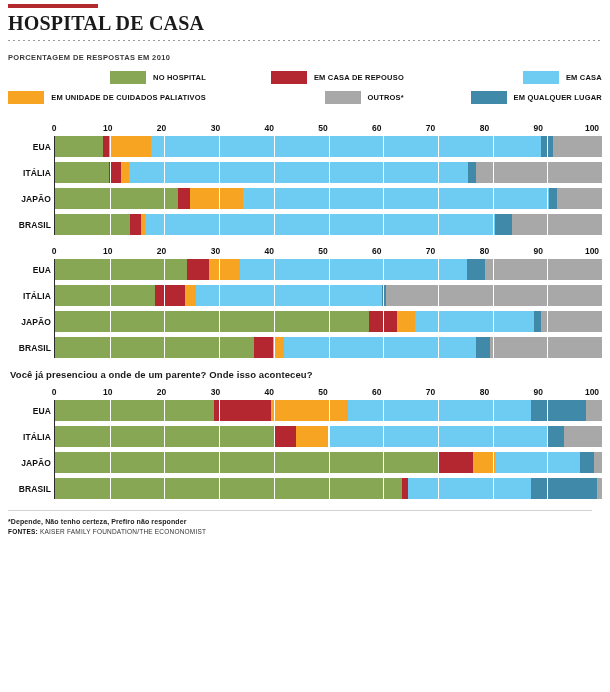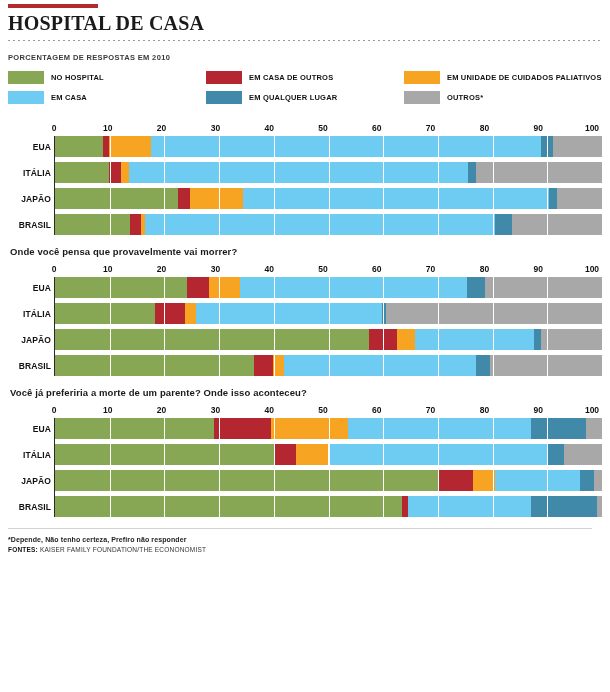--- a/index.html
+++ b/index.html
@@ -24,21 +24,21 @@
     background-image:repeating-linear-gradient(to right,#9a9a9a 0 2px,transparent 2px 5px);
     margin-bottom:12px;
   }
   .kicker{
     font-size:7.5px;font-weight:600;letter-spacing:.35px;
     color:#3a3a3a;margin-bottom:9px;
   }
 
   
   .legend{display:flex;flex-wrap:wrap;margin-bottom:12px;}
-  .legend-item{display:flex;align-items:center;width:33.33%;margin-bottom:7px;}
+  .legend-item{display:flex;align-items:center;width:33.33%;margin-bottom:7px;justify-content:flex-end;}
   .swatch{width:36px;height:13px;flex:none;margin-right:7px;}
   .legend-label{font-size:7.5px;font-weight:700;letter-spacing:.2px;color:#111;white-space:nowrap;}
 
   
   .chart-block{margin-bottom:11px;}
   .chart-title{font-size:9.5px;font-weight:700;margin:0 0 7px 2px;letter-spacing:.1px;}
 
   .axis{position:relative;height:13px;margin-left:46px;margin-right:10px;}
   .tick-label{
     position:absolute;top:0;font-size:8.5px;font-weight:700;
@@ -76,37 +76,37 @@
 
   <div class="kicker">PORCENTAGEM DE RESPOSTAS EM 2010</div>
 
   <div class="legend">
       <div class="legend-item">
         <span class="swatch" style="background: rgb(135, 167, 85);"></span>
         <span class="legend-label">NO HOSPITAL</span>
       </div>
       <div class="legend-item">
         <span class="swatch" style="background: rgb(181, 39, 48);"></span>
-        <span class="legend-label">EM CASA DE OUTROS</span>
+        <span class="legend-label">EM CASA DE REPOUSO</span>
+      </div>
+      <div class="legend-item">
+        <span class="swatch" style="background: rgb(110, 203, 241);"></span>
+        <span class="legend-label">EM CASA</span>
       </div>
       <div class="legend-item">
         <span class="swatch" style="background: rgb(247, 164, 34);"></span>
         <span class="legend-label">EM UNIDADE DE CUIDADOS PALIATIVOS</span>
       </div>
       <div class="legend-item">
-        <span class="swatch" style="background: rgb(110, 203, 241);"></span>
-        <span class="legend-label">EM CASA</span>
+        <span class="swatch" style="background: rgb(168, 168, 168);"></span>
+        <span class="legend-label">OUTROS*</span>
       </div>
       <div class="legend-item">
         <span class="swatch" style="background: rgb(65, 137, 168);"></span>
         <span class="legend-label">EM QUALQUER LUGAR</span>
-      </div>
-      <div class="legend-item">
-        <span class="swatch" style="background: rgb(168, 168, 168);"></span>
-        <span class="legend-label">OUTROS*</span>
       </div>
     </div>
 
   <div id="charts">
       <div class="chart-block">
         <div class="axis">
           <span class="tick-label" style="left: 0%;">0</span>
           <span class="tick-label" style="left: 10%;">10</span>
           <span class="tick-label" style="left: 20%;">20</span>
           <span class="tick-label" style="left: 30%;">30</span>
@@ -203,21 +203,20 @@
                 <span style="left: 60%;"></span>
                 <span style="left: 70%;"></span>
                 <span style="left: 80%;"></span>
                 <span style="left: 90%;"></span>
               </div>
             </div>
           </div>
         </div>
       </div>
       <div class="chart-block">
-        <div class="chart-title">Onde você pensa que provavelmente vai morrer?</div>
         <div class="axis">
           <span class="tick-label" style="left: 0%;">0</span>
           <span class="tick-label" style="left: 10%;">10</span>
           <span class="tick-label" style="left: 20%;">20</span>
           <span class="tick-label" style="left: 30%;">30</span>
           <span class="tick-label" style="left: 40%;">40</span>
           <span class="tick-label" style="left: 50%;">50</span>
           <span class="tick-label" style="left: 60%;">60</span>
           <span class="tick-label" style="left: 70%;">70</span>
           <span class="tick-label" style="left: 80%;">80</span>
@@ -309,21 +308,21 @@
                 <span style="left: 60%;"></span>
                 <span style="left: 70%;"></span>
                 <span style="left: 80%;"></span>
                 <span style="left: 90%;"></span>
               </div>
             </div>
           </div>
         </div>
       </div>
       <div class="chart-block">
-        <div class="chart-title">Você já preferiria a morte de um parente? Onde isso aconteceu?</div>
+        <div class="chart-title">Você já presenciou a onde de um parente? Onde isso aconteceu?</div>
         <div class="axis">
           <span class="tick-label" style="left: 0%;">0</span>
           <span class="tick-label" style="left: 10%;">10</span>
           <span class="tick-label" style="left: 20%;">20</span>
           <span class="tick-label" style="left: 30%;">30</span>
           <span class="tick-label" style="left: 40%;">40</span>
           <span class="tick-label" style="left: 50%;">50</span>
           <span class="tick-label" style="left: 60%;">60</span>
           <span class="tick-label" style="left: 70%;">70</span>
           <span class="tick-label" style="left: 80%;">80</span>

